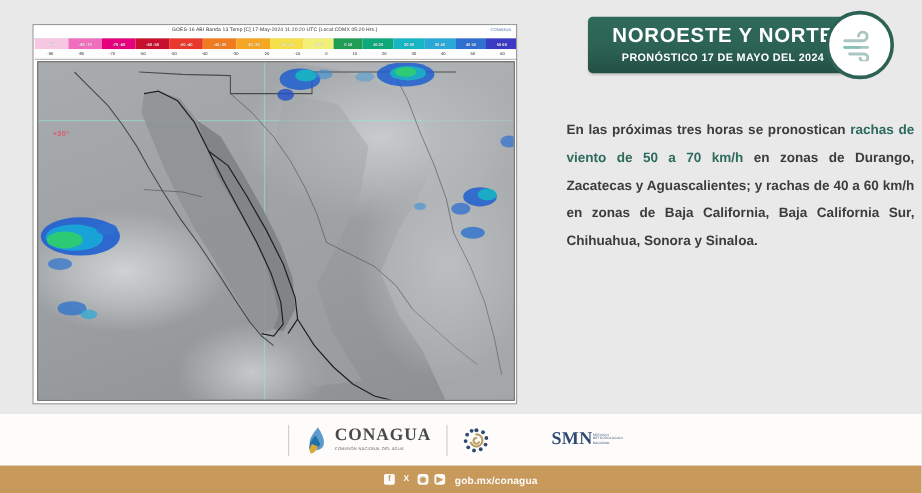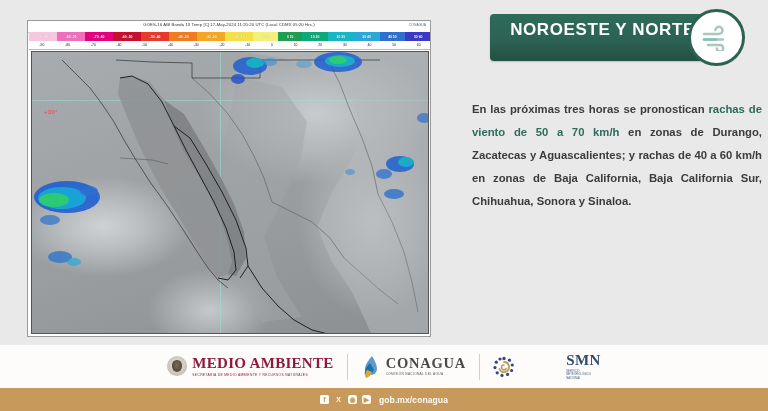--- a/index.html
+++ b/index.html
@@ -309,21 +309,21 @@
     letter-spacing: .8px;
   }
   .cona-sub {
     font-size: 3.2px;
     color: #5a5a5a;
     letter-spacing: .3px;
     margin-top: 2.5px;
   }
   .logo-smn { display: flex; align-items: center; gap: 4px; }
   .smn-mark { width: 22px; height: 22px; position: relative; flex:0 0 auto; }
-  .smn-text { display: flex; flex-direction: column; line-height: 1; margin-left: 47px; }
+  .smn-text { display: flex; flex-direction: row; line-height: 1; margin-left: 47px; }
   .smn-main {
     font-family: "Liberation Serif", serif;
     font-size: 15px;
     font-weight: bold;
     color: #2f4a72;
     letter-spacing: .4px;
   }
   .smn-sub {
     font-size: 2.6px;
     color: #3c5275;
@@ -498,20 +498,21 @@
 
         <div class="lat-label">+30°</div>
       </div>
     </div>
   </div>
 
   <div class="right-col">
 
     <div class="header-banner">
       <div class="banner-title">NOROESTE Y NORTE</div>
+      <div class="banner-sub">PRONÓSTICO 17 DE MAYO DEL 2024</div>
     </div>
 
     <div class="wind-badge">
       <svg width="34" height="26" viewBox="0 0 34 26">
         <g fill="none" stroke="#a9c6c2" stroke-width="2.4" stroke-linecap="round">
           <path d="M4 9 H19 a3.6 3.6 0 1 0 -3.6 -3.9"></path>
           <path d="M4 14.5 H23"></path>
           <path d="M8 20 H20 a3.2 3.2 0 1 1 -3.2 3.4"></path>
         </g>
         <g fill="none" stroke="#7fbfb6" stroke-width="2.4" stroke-linecap="round" opacity="0.9">
@@ -521,27 +522,20 @@
     </div>
 
 
     <div class="body-text"><span>En las próximas tres horas se pronostican </span><span class="hl">rachas de viento de 50 a 70 km/h</span><span> en zonas de Durango, Zacatecas y Aguascalientes; y rachas de 40 a 60 km/h en zonas de Baja California, Baja California Sur, Chihuahua, Sonora y Sinaloa.</span></div>
 
   </div>
 
   <div class="footer-white">
     <div class="logo-group">
 
-      <div class="logo-ma">
-        <div class="eagle"></div>
-        <div class="ma-text">
-          <div class="ma-main">MEDIO AMBIENTE</div>
-          <div class="ma-sub">SECRETARÍA DE MEDIO AMBIENTE Y RECURSOS NATURALES</div>
-        </div>
-      </div>
 
       <div class="logo-sep"></div>
 
       <div class="logo-cona">
         <div class="cona-mark">
           <svg width="20" height="24" viewBox="0 0 20 24">
             <path d="M11 1 C7 6 4 10 4 14 a6 6 0 0 0 12 0 C16 10 14 6 11 1 Z" fill="#4a90c4" opacity="0.9"></path>
             <path d="M9 8 C5 12 3 16 4 20 C7 21 11 19 13 15 Z" fill="#1f6fa8"></path>
             <path d="M6 15 C4 18 3.5 21 5 23 C8 22.5 10 20 11 17 Z" fill="#d8a93a"></path>
           </svg>

